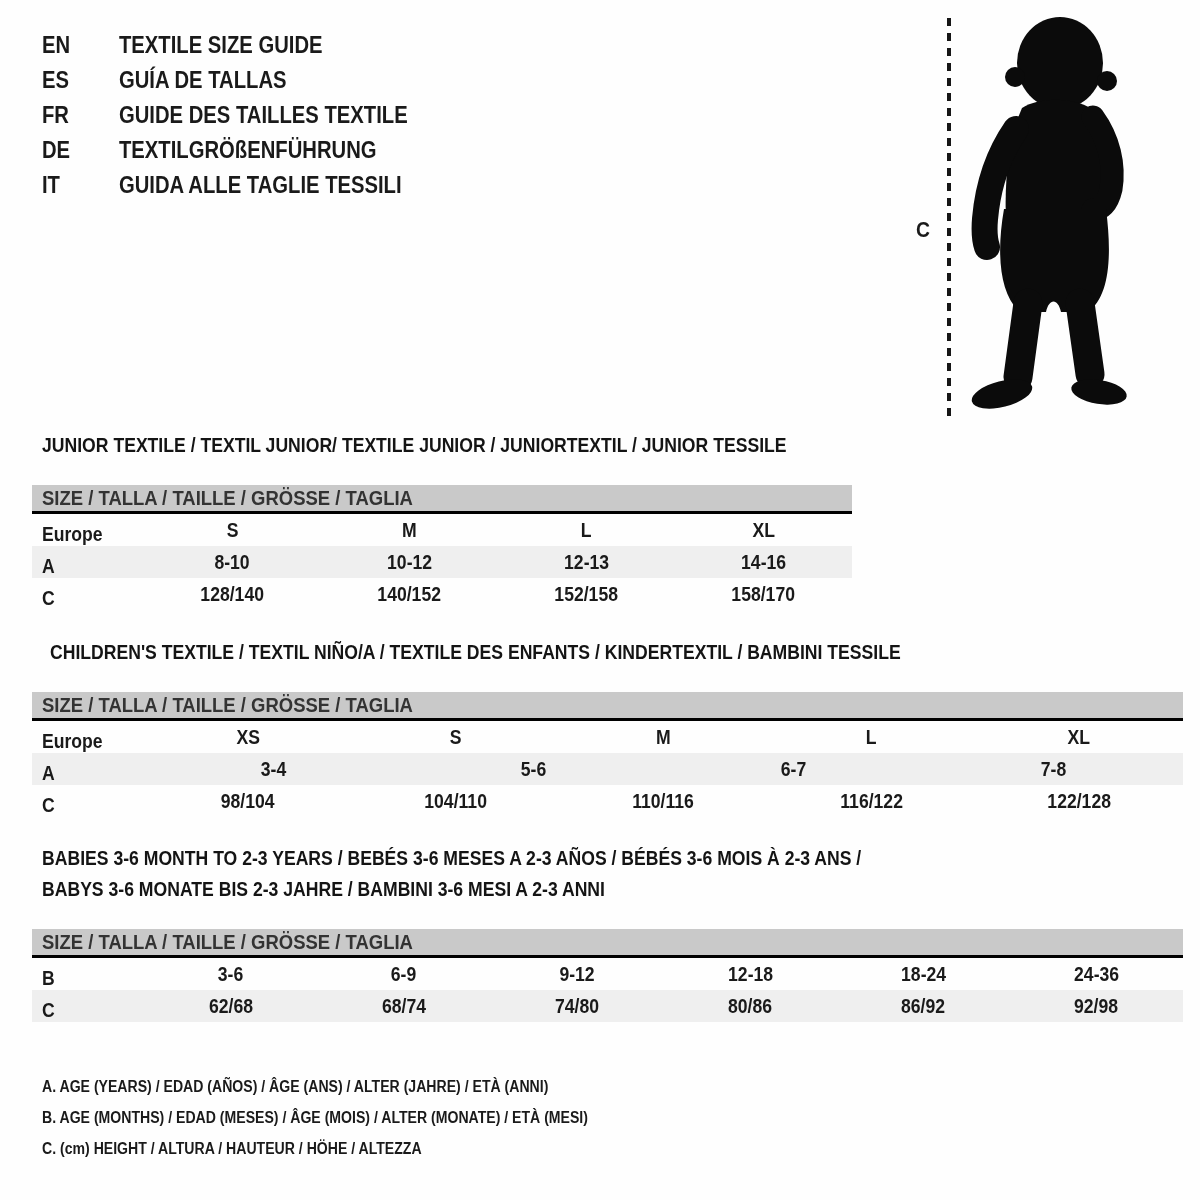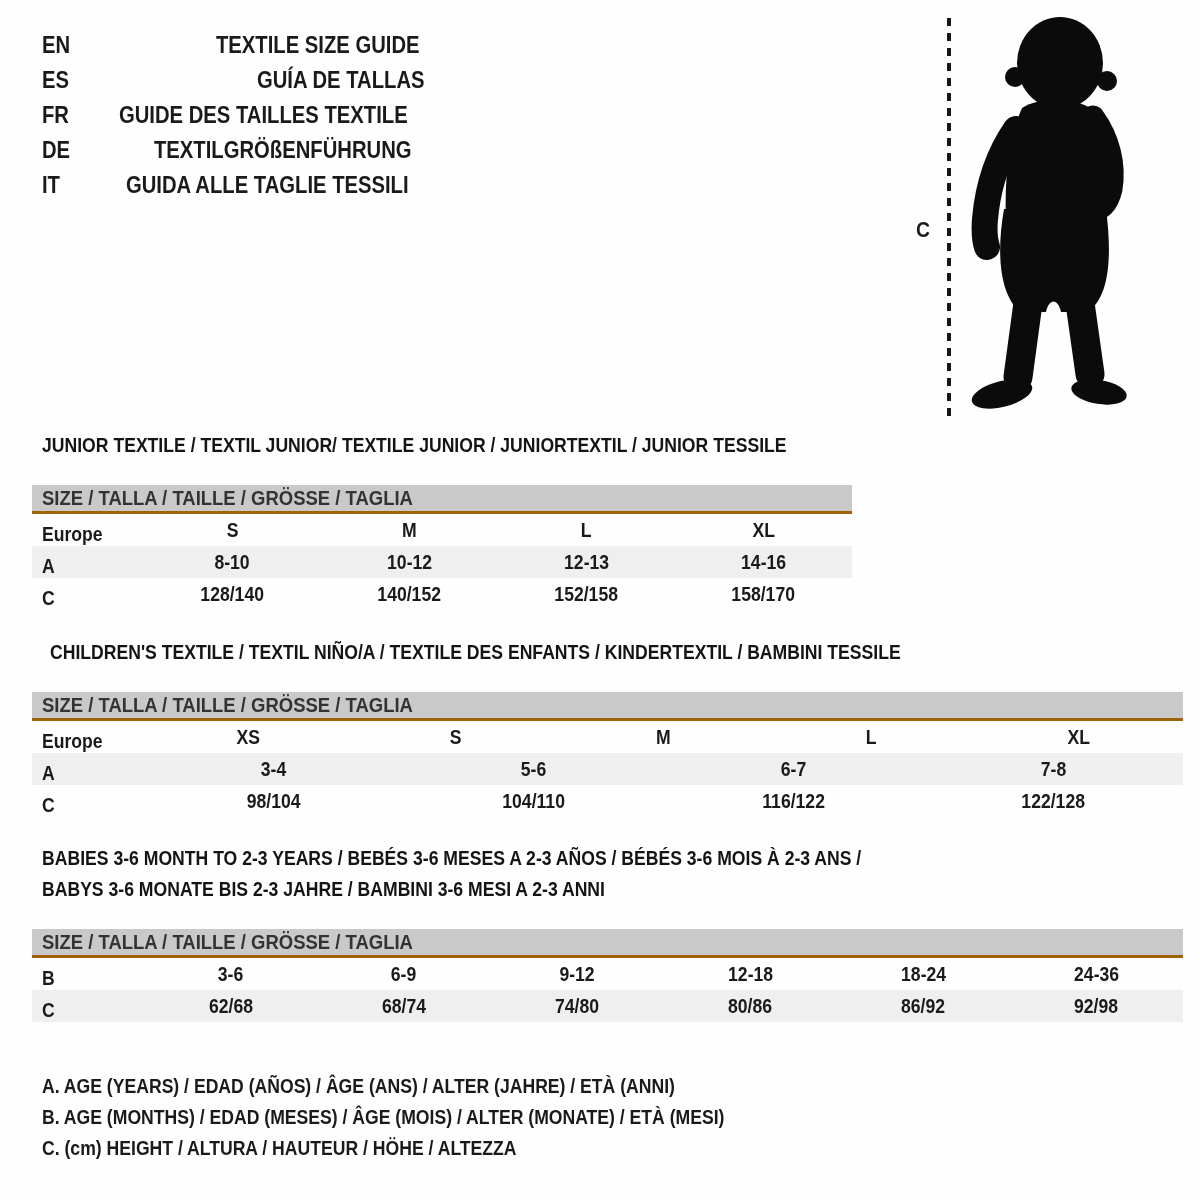--- a/index.html
+++ b/index.html
@@ -11,21 +11,21 @@
     overflow:hidden;
   }
   .sheet { position:absolute; inset:0; }
 
   
   .cond  { display:inline-block; transform:scaleX(0.88); transform-origin:0 50%; white-space:nowrap; }
   .condc { display:inline-block; transform:scaleX(0.88); transform-origin:50% 50%; white-space:nowrap; }
 
   
   .lang-list { position:absolute; left:42px; top:28px; }
-  .lang-row  { height:35px; display:flex; align-items:center; font-size:23px; font-weight:700;justify-content:space-between; }
+  .lang-row  { height:35px; display:flex; align-items:center; font-size:23px; font-weight:700; }
   .lang-code { width:77px; }
 
   
   .dash-line {
     position:absolute; left:947px; top:18px; width:4px; height:399px;
     background:repeating-linear-gradient(to bottom, #161616 0 8px, transparent 8px 15px);
   }
   .fig-label { position:absolute; left:916px; top:217px; font-size:22px; font-weight:700; }
   .silhouette { position:absolute; left:960px; top:12px; width:186px; height:414px; }
 
@@ -35,31 +35,31 @@
   #st2 { left:42px; top:641px;margin-left:8px; }
   #st3 { left:42px; top:847px; }
   .title-line { height:31px; display:flex; align-items:flex-start; }
 
   
   .tbl { position:absolute; font-weight:700; }
   #t1 { left:32px; top:485px; width:820px; }
   #t2 { left:32px; top:692px; width:1151px; }
   #t3 { left:32px; top:929px; width:1151px; }
   .tbl-head {
-    height:29px; background:#c9c9c9; border-bottom:3px solid #a16207;
+    height:29px; background:#c9c9c9; border-bottom:3px solid #000000;
     display:flex; align-items:center; padding-left:10px;
     font-size:21px; color:#333;
   }
   .tbl-row { height:32px; display:flex; font-size:20px; }
   .tbl-row.alt { background:#efefef; }
   .tbl-label { width:112px; display:flex; align-items:flex-end; padding-left:10px; }
   .tbl-cell  { flex:1; display:flex; align-items:center; justify-content:center; }
 
   
-  .legend { position:absolute; left:42px; top:1071px; font-size:20px; font-weight:700; }
+  .legend { position:absolute; left:42px; top:1071px; font-size:16px; font-weight:700; }
   .legend-line { height:31px; display:flex; align-items:center; }
 </style>
 </head>
 <body>
 
 <div class="sheet">
 
   <div class="lang-list">
     <div class="lang-row">
       <span class="lang-code"><span class="cond">EN</span></span>
@@ -220,20 +220,23 @@
       <span class="tbl-label">
           <span class="cond">C</span>
         </span>
       <span class="tbl-cell">
           <span class="condc">98/104</span>
         </span>
       <span class="tbl-cell">
           <span class="condc">104/110</span>
         </span>
       <span class="tbl-cell">
+          <span class="condc">110/116</span>
+        </span>
+      <span class="tbl-cell">
           <span class="condc">116/122</span>
         </span>
       <span class="tbl-cell">
           <span class="condc">122/128</span>
         </span>
     </div>
   </div>
 
   <div class="s-title" id="st3">
     <div class="title-line">

